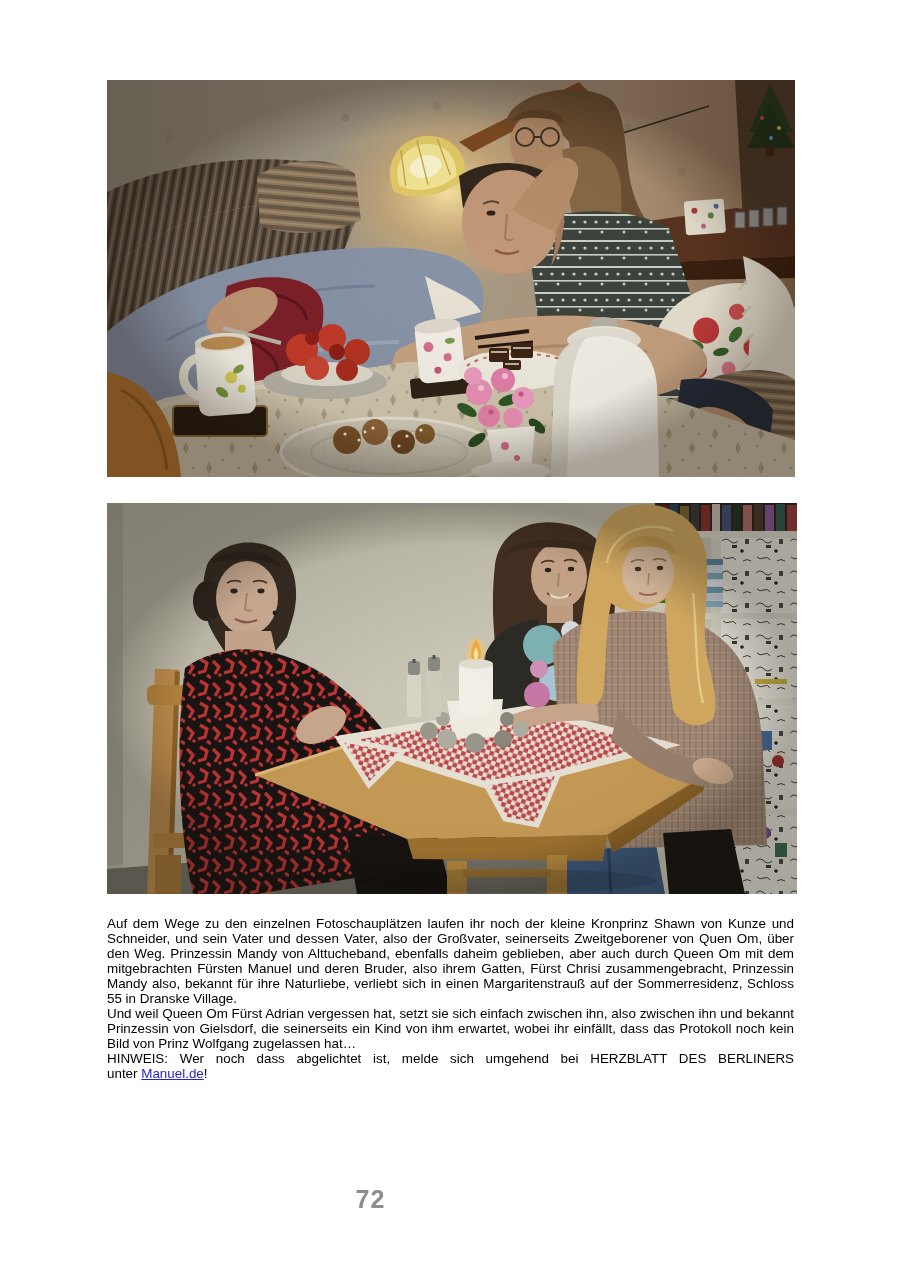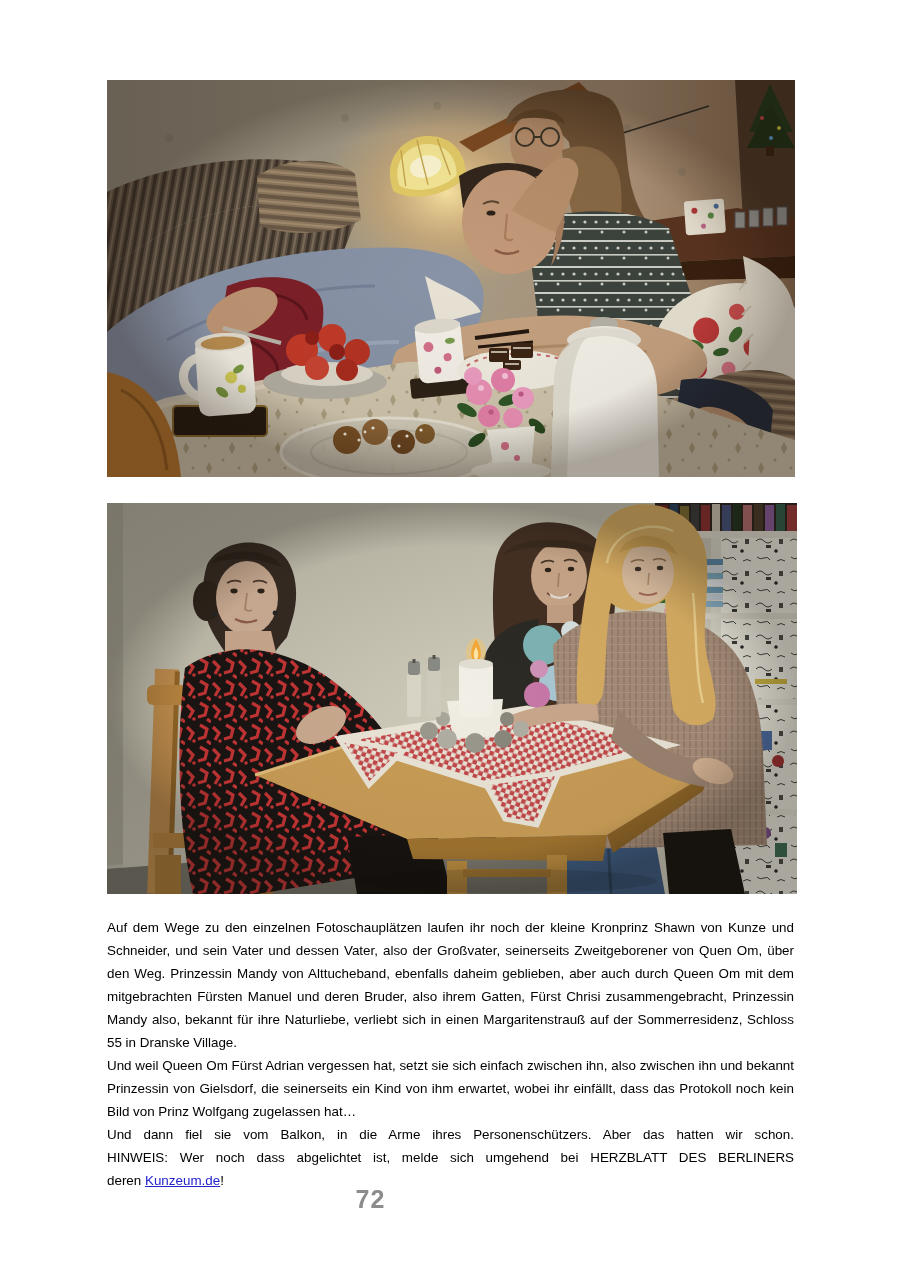--- a/index.html
+++ b/index.html
@@ -3,21 +3,21 @@
 <meta charset="utf-8">
 <style>
   html,body{margin:0;padding:0;background:#ffffff;}
   .page{position:relative;width:900px;height:1273px;background:#ffffff;overflow:hidden;
         font-family:"Liberation Sans",sans-serif;color:#000;}
   .photo{position:absolute;left:107px;overflow:hidden;background:#8b8578;}
   .photo svg{display:block;width:100%;height:100%;}
   #photo1{top:80px;width:688px;height:397px;}
   #photo2{top:503px;width:690px;height:391px;}
   .textblock{position:absolute;left:107px;top:916px;width:687px;
-             font-size:13.4px;line-height:23px;text-align:justify;}
+             font-size:13.4px;line-height:15px;text-align:justify;}
   .textblock p{margin:0;}
   .just-line{text-align:justify;text-align-last:justify;}
   a.doclink{color:#2323cc;text-decoration:underline;cursor:pointer;}
   .pagenum{position:absolute;left:0;top:1185px;width:741px;text-align:center;
            font-size:25px;font-weight:bold;color:#8c8c8c;letter-spacing:1px;}
 </style>
 </head>
 <body>
 
 <div class="page">
@@ -519,19 +519,18 @@
         <line x1="327" y1="156" x2="327" y2="152" stroke="#55534e" stroke-width="3"></line>
       </g>
 
       <rect width="690" height="391" fill="url(#vig2)"></rect>
     </svg>
   </figure>
 
   <div class="textblock">
     <p>Auf dem Wege zu den einzelnen Fotoschauplätzen laufen ihr noch der kleine Kronprinz Shawn von Kunze und Schneider, und sein Vater und dessen Vater, also der Großvater, seinerseits Zweitgeborener von Quen Om, über den Weg. Prinzessin Mandy von Alttucheband, ebenfalls daheim geblieben, aber auch durch Queen Om mit dem mitgebrachten Fürsten Manuel und deren Bruder, also ihrem Gatten, Fürst Chrisi zusammengebracht, Prinzessin Mandy also, bekannt für ihre Naturliebe, verliebt sich in einen Margaritenstrauß auf der Sommerresidenz, Schloss 55 in Dranske Village.</p>
     <p>Und weil Queen Om Fürst Adrian vergessen hat, setzt sie sich einfach zwischen ihn, also zwischen ihn und bekannt Prinzessin von Gielsdorf, die seinerseits ein Kind von ihm erwartet, wobei ihr einfällt, dass das Protokoll noch kein Bild von Prinz Wolfgang zugelassen hat…</p>
-    <p class="just-line">Und dann fiel sie vom Balkon, in die Arme ihres Personenschützers. Aber das hatten wir schon.</p>
     <p class="just-line">HINWEIS: Wer noch dass abgelichtet ist, melde sich umgehend bei HERZBLATT DES BERLINERS</p>
-    <p><span>deren </span><a class="doclink" href="#">Kunzeum.de</a><span>!</span></p>
+    <p><span>unter </span><a class="doclink" href="#">Manuel.de</a><span>!</span></p>
   </div>
 
   <div class="pagenum">72</div>
 </div>
 
 </body></html>

